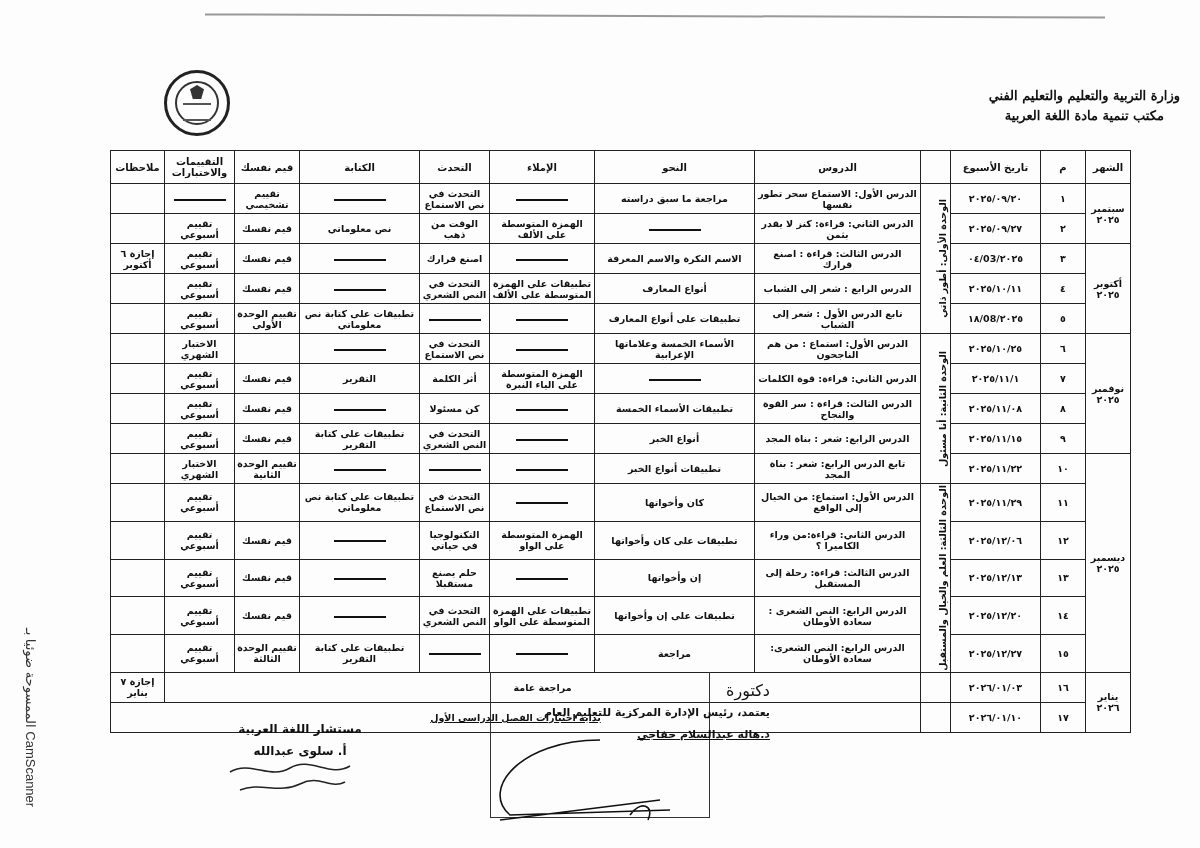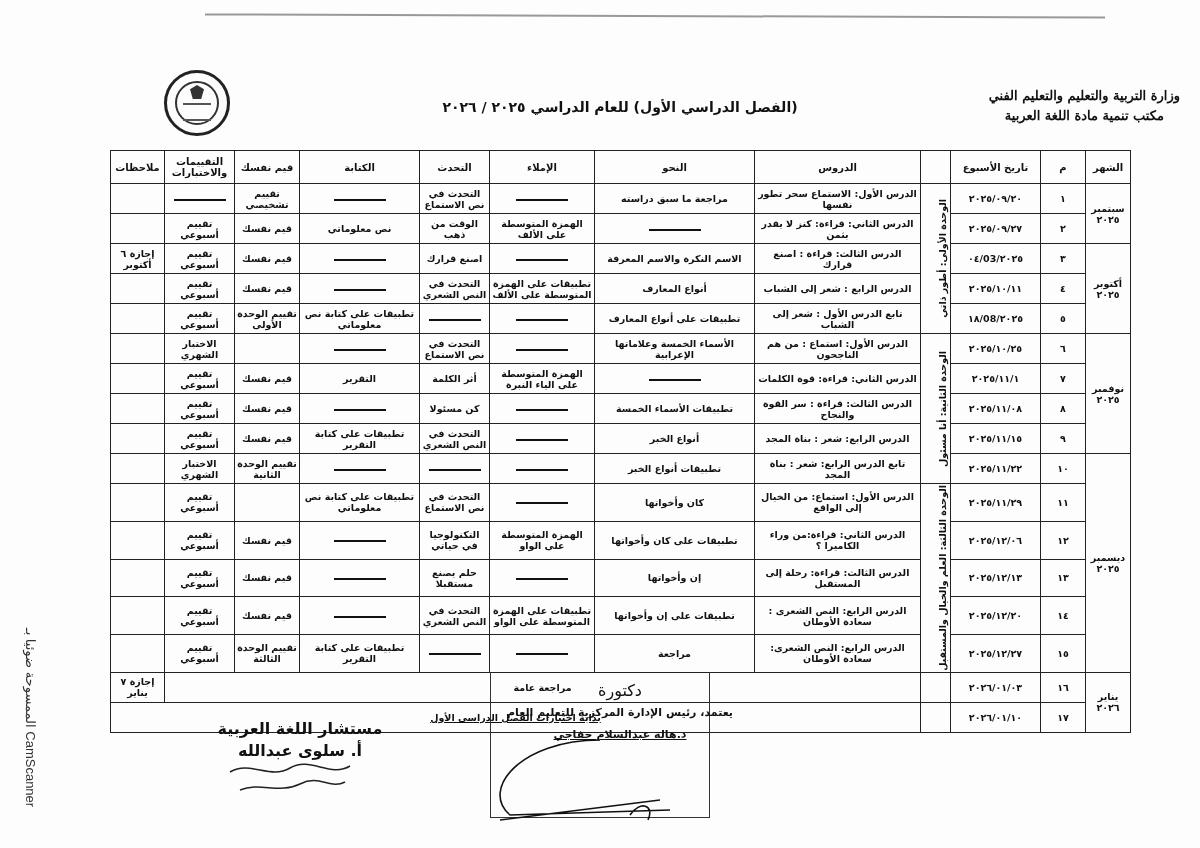--- a/index.html
+++ b/index.html
@@ -18,43 +18,42 @@
 
   table.plan { position:absolute; left:110px; top:150px; width:1020px; border-collapse:collapse; direction:rtl; table-layout:fixed; }
   table.plan td, table.plan th {
     border:1.6px solid #222; text-align:center; vertical-align:middle; font-size:9.5px; font-weight:bold; line-height:11px; padding:1px 2px; height:27px;
   }
   table.plan th { font-size:10px; height:30px; }
   .dash { display:inline-block; width:52px; height:0; border-top:2px solid #111; vertical-align:middle; }
   .unit-cell { writing-mode:vertical-rl; transform:rotate(180deg); font-size:9.5px; white-space:nowrap; }
   .merged { font-size:10.5px; }
 
-  .sig-left { position:absolute; left:200px; top:718px; width:200px; text-align:center; direction:rtl; font-weight:bold; font-size:16px; line-height:22px; }
+  .sig-left { position:absolute; left:200px; top:718px; width:200px; text-align:center; direction:rtl; font-weight:bold; font-size:12px; line-height:22px; }
   .scribble { position:absolute; left:220px; top:760px; width:140px; height:36px; }
   .stamp { position:absolute; left:490px; top:672px; width:218px; height:145px; border:1.5px solid #333; border-top:none; }
-  .stamp-text { position:absolute; left:470px; top:680px; width:300px; text-align:center; direction:rtl; font-weight:bold; font-size:11px; line-height:22px; }
+  .stamp-text { position:absolute; left:470px; top:680px; width:300px; direction:rtl; font-weight:bold; font-size:11px; line-height:22px; }
   .stamp-text .doc { font-weight:normal; font-size:16px; letter-spacing:6px; }
   .stamp-text .name-faint { font-weight:normal; color:#555; font-size:13px; letter-spacing:3px; }
   .stamp-text .under { text-decoration:underline; }
   .sig-curve { position:absolute; left:480px; top:720px; width:200px; height:110px; }
   .watermark { position:absolute; left:10px; top:620px; width:20px; height:200px; }
   .watermark span { position:absolute; left:-80px; top:90px; width:200px; transform:rotate(90deg); font-size:13px; color:#333; white-space:nowrap; text-align:center; font-family:"Liberation Sans", sans-serif; }
 </style>
 </head>
 <body>
 
 <div class="topline"></div>
 
 <div class="logo">
   <div class="eagle"></div>
   <div class="txt"></div>
 </div>
 
 <div class="title">
-  <div class="sub">(الفصل الدراسي الأول) للعام الدراسي ٢٠٢٥ / ٢٠٢٦</div>
 </div>
 
 <div class="ministry">
   <div>وزارة التربية والتعليم والتعليم الفني</div>
   <div>مكتب تنمية مادة اللغة العربية</div>
 </div>
 
 <table class="plan">
   <colgroup>
     <col style="width:45px">

